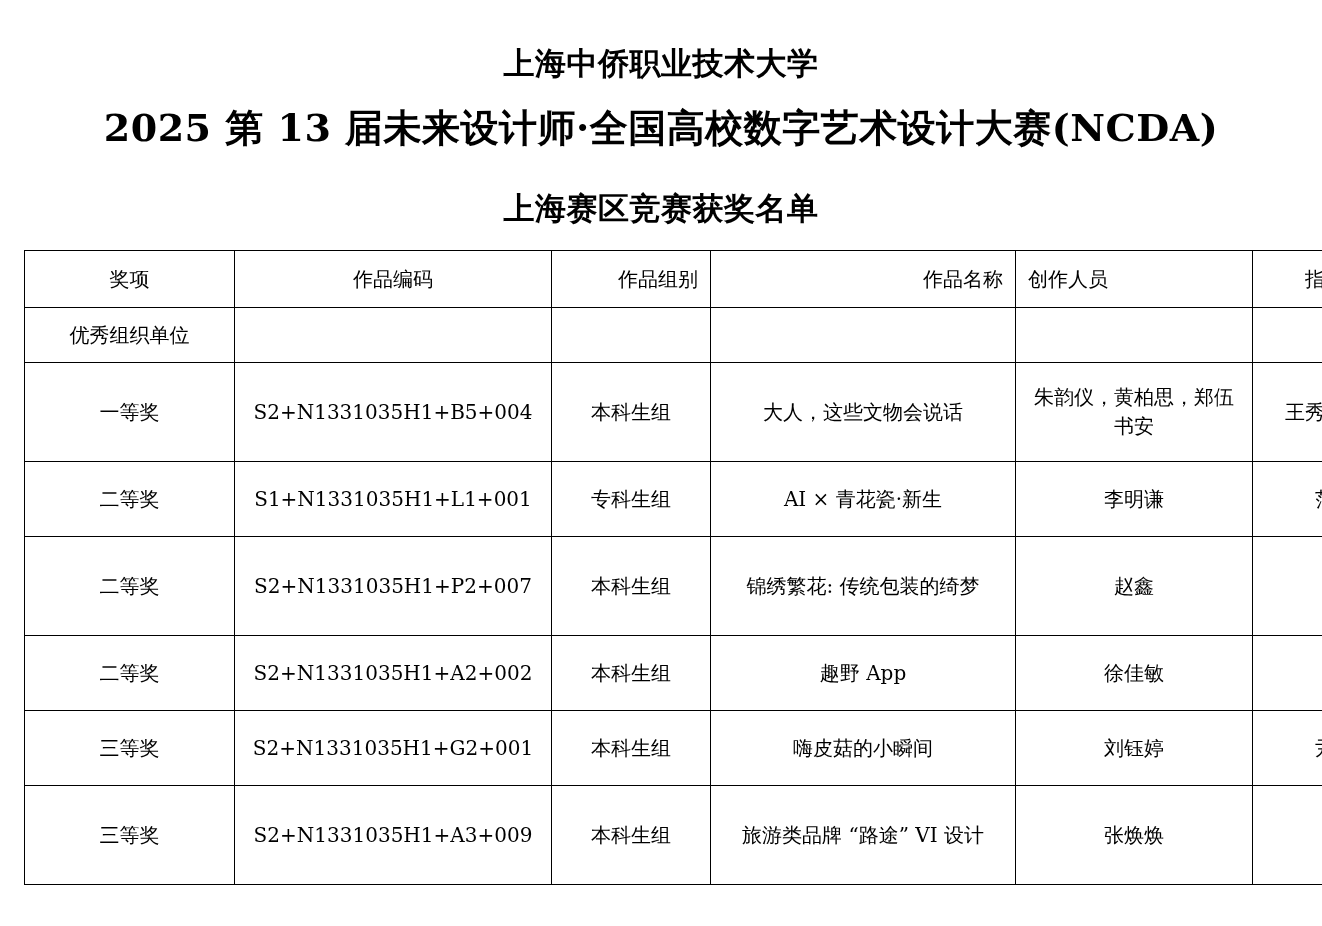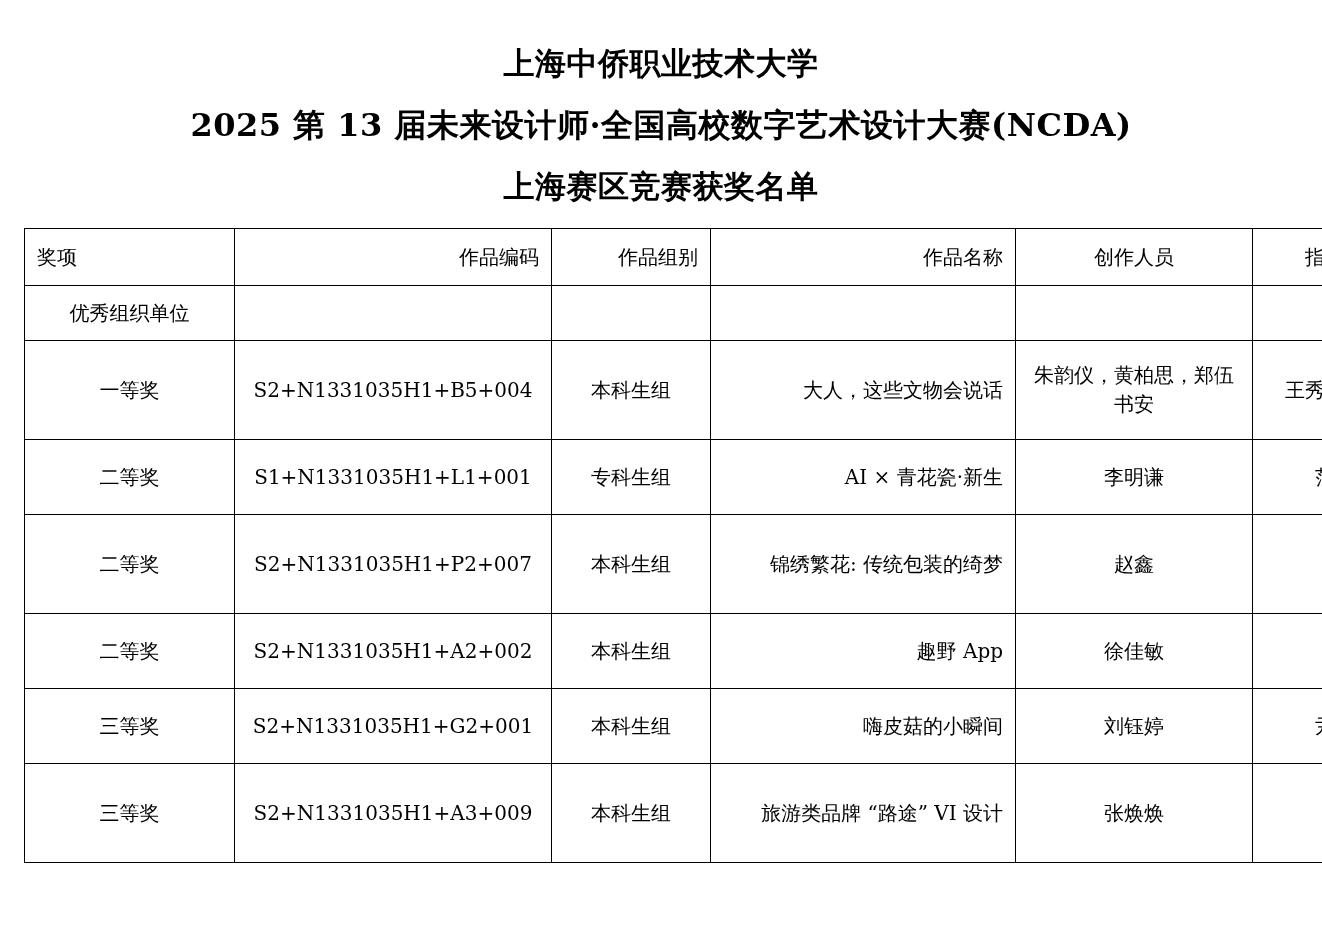--- a/index.html
+++ b/index.html
@@ -30,59 +30,60 @@
     line-height: 1.0;
     letter-spacing: 0.5px;
     margin: 0;
   }
   .title-line.l1 {
     padding-top: 12px;
     padding-bottom: 30px;
   }
   .title-line.l2 {
     padding-bottom: 30px;
-    font-size: 32px;
+    font-size: 38px;
   }
   .title-line.l3 {
     padding-bottom: 26px;
+    margin-top: 16px;
   }
   table.award-table {
     width: 1274px;
     margin: 0 auto;
     border-collapse: collapse;
     table-layout: fixed;
     font-size: 20px;
   }
   table.award-table td, table.award-table th {
     border: 1px solid #000000;
     padding: 10px 12px;
     vertical-align: middle;
     font-weight: normal;
     line-height: 1.45;
   }
   thead td {
     text-align: center;
     height: 36px;
   }
-  .col-award   { width: 185px; text-align: left; }
-  .col-code    { width: 292px; text-align: right; }
+  .col-award   { width: 185px; text-align: center; }
+  .col-code    { width: 292px; text-align: center; }
   .col-group   { width: 134px; text-align: right; }
   .col-name    { width: 280px; text-align: right; }
-  .col-creator { width: 212px; text-align: center; }
+  .col-creator { width: 212px; text-align: left; }
   .col-teacher { width: 160px; text-align: center; }
 
   .org-row td.org-label {
     text-align: center;
     height: 34px;
   }
   .org-row td.org-blank {
     border-left: 1px solid #000000;
   }
   .cell-center { text-align: center; }
-  .cell-left { text-align: right; }
+  .cell-left { text-align: center; }
   .row-tall td { height: 78px; }
   .row-mid td { height: 54px; }
 </style>
 </head>
 <body>
 
 <div class="page">
 
   <div class="title-block">
     <div class="title-line l1">上海中侨职业技术大学</div>

